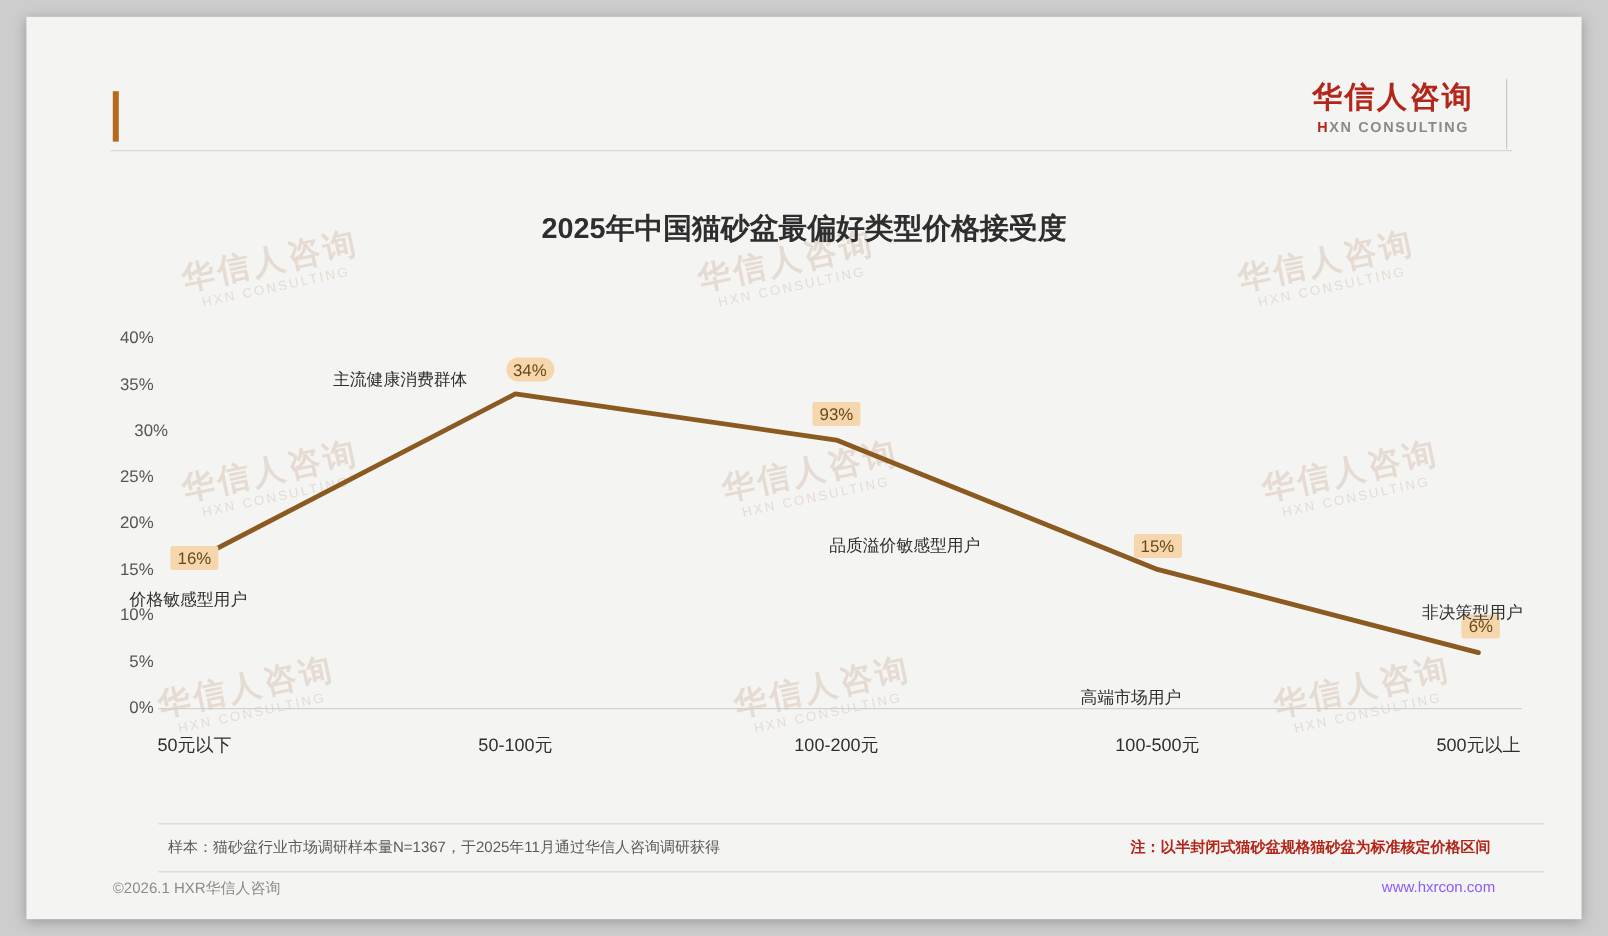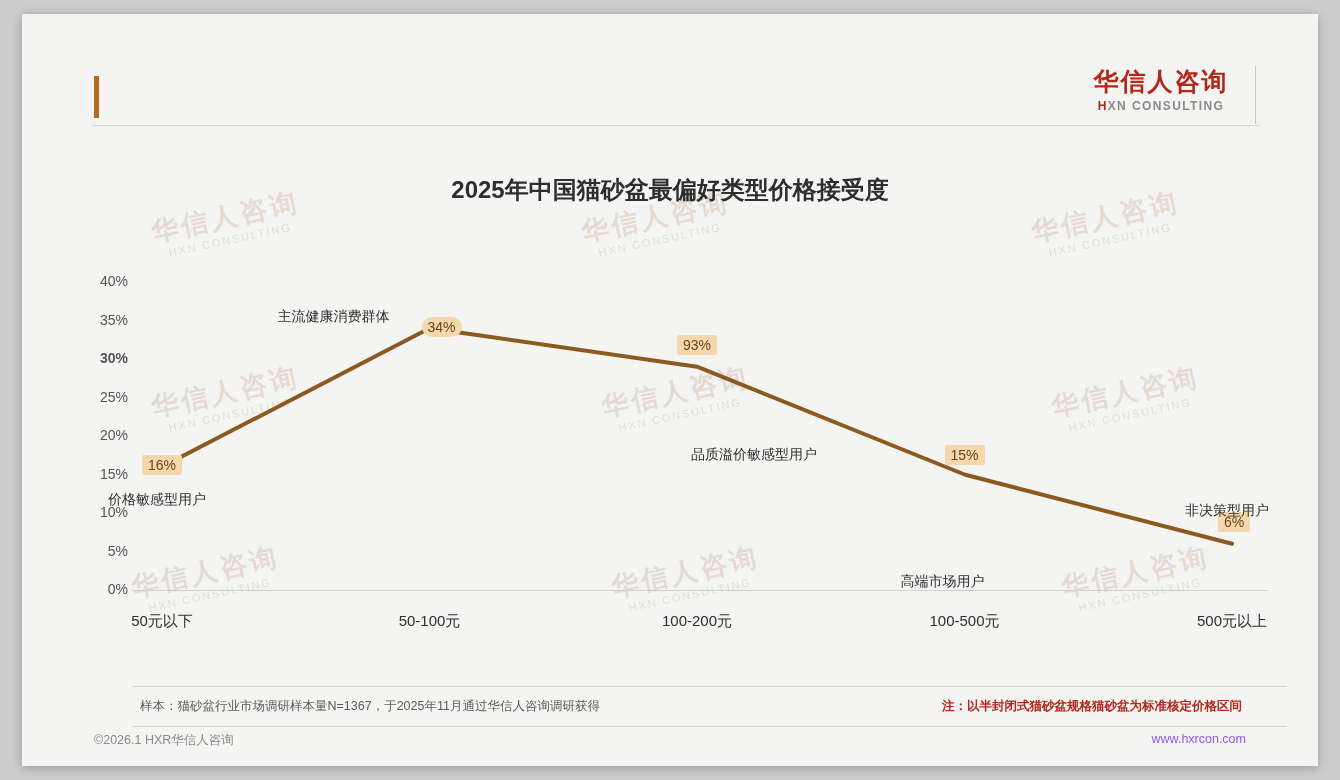--- a/index.html
+++ b/index.html
@@ -281,34 +281,34 @@
         <polyline id="series-path" fill="none" stroke="#8a5a20" stroke-width="4" stroke-linejoin="round" stroke-linecap="round" points="80,204.8 347.5,66.19999999999999 615,104.70000000000002 882.5,212.5 1150,281.8"></polyline>
       </svg>
       <div class="axis-line"></div>
       <div id="yticks">
           <div class="ytick" style="left: 0px; top: 319px;">0%</div>
           <div class="ytick" style="left: 0px; top: 280.5px;">5%</div>
           <div class="ytick" style="left: 0px; top: 242px;">10%</div>
           <div class="ytick" style="left: 0px; top: 203.5px;">15%</div>
           <div class="ytick" style="left: 0px; top: 165px;">20%</div>
           <div class="ytick" style="left: 0px; top: 126.5px;">25%</div>
-          <div class="ytick" style="left: 0px; top: 88px; font-weight: bold;">30%</div>
+          <div class="ytick" style="left: 12px; top: 88px;">30%</div>
           <div class="ytick" style="left: 0px; top: 49.5px;">35%</div>
           <div class="ytick" style="left: 0px; top: 11px;">40%</div>
         </div>
       <div id="xticks">
           <div class="xtick" style="left: 80px; top: 350px;">50元以下</div>
           <div class="xtick" style="left: 347.5px; top: 350px;">50-100元</div>
           <div class="xtick" style="left: 615px; top: 350px;">100-200元</div>
           <div class="xtick" style="left: 882.5px; top: 350px;">100-500元</div>
           <div class="xtick" style="left: 1150px; top: 350px;">500元以上</div>
         </div>
       <div id="vallabels">
           <div class="val-label" style="left: 80px; top: 202.8px;">16%</div>
-          <div class="val-label" style="left: 359.5px; top: 65px; border-radius: 10px;">34%</div>
+          <div class="val-label" style="left: 359.5px; top: 46px; border-radius: 10px;">34%</div>
           <div class="val-label" style="left: 615px; top: 82.7px;">93%</div>
           <div class="val-label" style="left: 882.5px; top: 192.5px;">15%</div>
           <div class="val-label" style="left: 1152px; top: 259.8px;">6%</div>
         </div>
       <div id="seglabels">
           <div class="seg-label" style="left: 75px; top: 228.8px;">价格敏感型用户</div>
           <div class="seg-label" style="left: 251.5px; top: 46.2px;">主流健康消费群体</div>
           <div class="seg-label" style="left: 672px; top: 184px;">品质溢价敏感型用户</div>
           <div class="seg-label" style="left: 860.5px; top: 310.5px;">高端市场用户</div>
           <div class="seg-label" style="left: 1145px; top: 239.8px;">非决策型用户</div>

